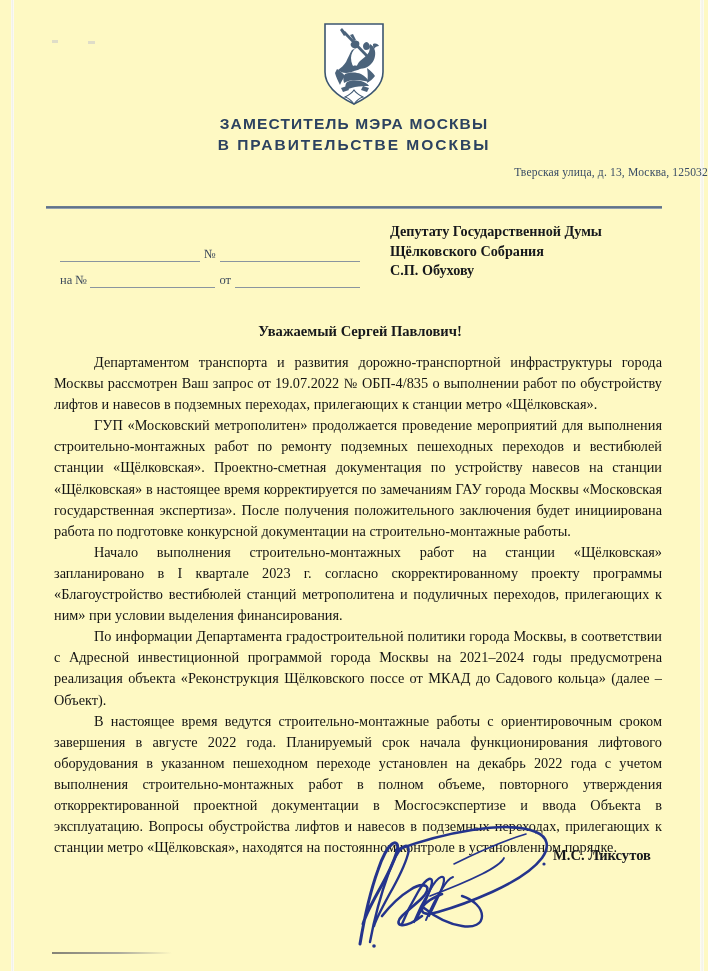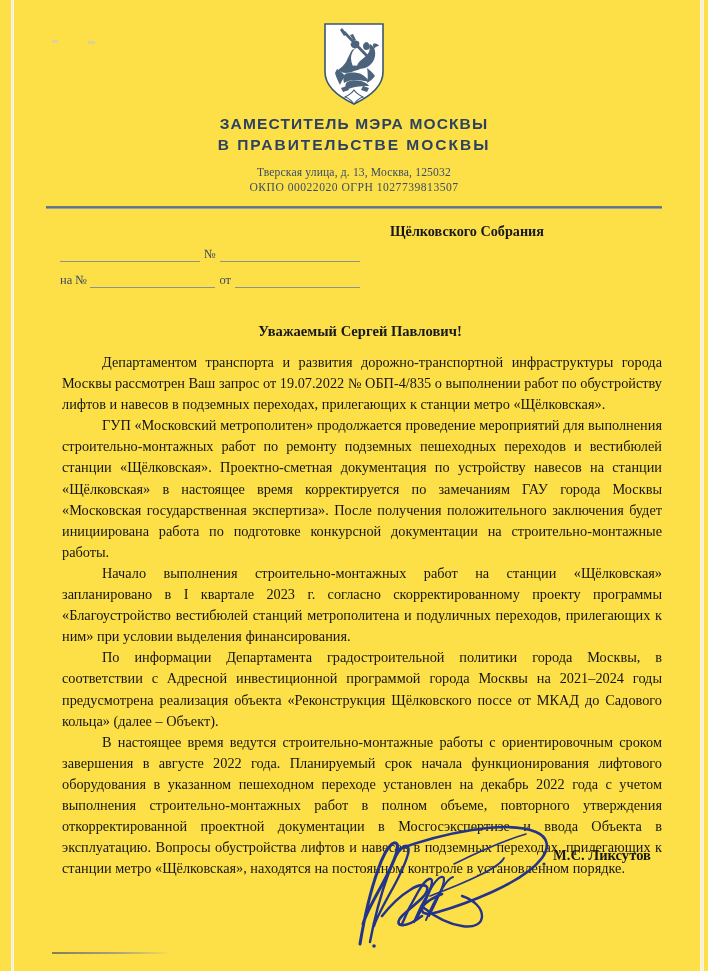--- a/index.html
+++ b/index.html
@@ -5,21 +5,21 @@
 <style>
   html, body {
     margin: 0;
     padding: 0;
     background: #ffffff;
   }
   #page {
     position: relative;
     width: 708px;
     height: 971px;
-    background: #fde047;
+    background: #fef9c3;
     overflow: hidden;
     font-family: "Liberation Serif", "DejaVu Serif", serif;
     color: #141414;
   }
   
   .scan-edge-left {
     position: absolute;
     left: 11px;
     top: 0;
     width: 3px;
@@ -75,21 +75,21 @@
     letter-spacing: 1.15px;
     color: #2c4260;
   }
   .org-title .line2 { letter-spacing: 2.0px; }
 
   .contacts {
     position: absolute;
     left: 0;
     right: 0;
     top: 166px;
-    text-align: center;
+    text-align: right;
     font-family: "Liberation Serif", "DejaVu Serif", serif;
     font-size: 11.6px;
     line-height: 14.6px;
     color: #3a4d66;
     letter-spacing: .15px;
   }
   .contacts .l3 { letter-spacing: .5px; }
 
   .rule {
     position: absolute;
@@ -154,21 +154,21 @@
     position: absolute;
     left: 46px;
     top: 352px;
     width: 616px;
     font-size: 14.3px;
     line-height: 21.1px;
     text-align: justify;
     color: #141414;
   }
   .body p {
-    margin: 0 0 0 16px;
+    margin: 0 0 0 8px;
     text-indent: 40px;
     text-align: justify;
     text-justify: inter-word;
   }
 
   
   .sign-name {
     position: absolute;
     left: 553px;
     top: 847px;
@@ -229,41 +229,42 @@
     </svg>
   </div>
 
   <div class="org-title">
     <div class="line1">ЗАМЕСТИТЕЛЬ МЭРА МОСКВЫ</div>
     <div class="line2">В ПРАВИТЕЛЬСТВЕ МОСКВЫ</div>
   </div>
 
   <div class="contacts">
     <div class="l1">Тверская улица, д. 13, Москва, 125032</div>
-    <div class="l3">ОКПО 00022020 ОГРН 1027739813507</div>
   </div>
 
   <div class="rule"></div>
 
   <div class="refs">
     <div class="ref-row">
       <span class="ref-line"></span>
       <span class="ref-mid">№</span>
       <span class="ref-line"></span>
     </div>
     <div class="ref-row">
       <span class="ref-label">на №</span>
       <span class="ref-line"></span>
       <span class="ref-mid">от</span>
       <span class="ref-line"></span>
     </div>
   </div>
 
   <div class="addressee">
+    <div>Депутату Государственной Думы</div>
     <div>Щёлковского Собрания</div>
+    <div>С.П. Обухову</div>
   </div>
 
   <div class="salutation">Уважаемый Сергей Павлович!</div>
 
   <div class="body">
     <p>Департаментом транспорта и развития дорожно-транспортной инфраструктуры города Москвы рассмотрен Ваш запрос от 19.07.2022 № ОБП-4/835 о выполнении работ по обустройству лифтов и навесов в подземных переходах, прилегающих к станции метро «Щёлковская».</p>
     <p>ГУП «Московский метрополитен» продолжается проведение мероприятий для выполнения строительно-монтажных работ по ремонту подземных пешеходных переходов и вестибюлей станции «Щёлковская». Проектно-сметная документация по устройству навесов на станции «Щёлковская» в настоящее время корректируется по замечаниям ГАУ города Москвы «Московская государственная экспертиза». После получения положительного заключения будет инициирована работа по подготовке конкурсной документации на строительно-монтажные работы.</p>
     <p>Начало выполнения строительно-монтажных работ на станции «Щёлковская» запланировано в I квартале 2023 г. согласно скорректированному проекту программы «Благоустройство вестибюлей станций метрополитена и подуличных переходов, прилегающих к ним» при условии выделения финансирования.</p>
     <p>По информации Департамента градостроительной политики города Москвы, в соответствии с Адресной инвестиционной программой города Москвы на 2021–2024 годы предусмотрена реализация объекта «Реконструкция Щёлковского поссе от МКАД до Садового кольца» (далее – Объект).</p>
     <p>В настоящее время ведутся строительно-монтажные работы с ориентировочным сроком завершения в августе 2022 года. Планируемый срок начала функционирования лифтового оборудования в указанном пешеходном переходе установлен на декабрь 2022 года с учетом выполнения строительно-монтажных работ в полном объеме, повторного утверждения откорректированной проектной документации в Мосгосэкспертизе и ввода Объекта в эксплуатацию. Вопросы обустройства лифтов и навесов в подземных переходах, прилегающих к станции метро «Щёлковская», находятся на постоянном контроле в установленном порядке.</p>

